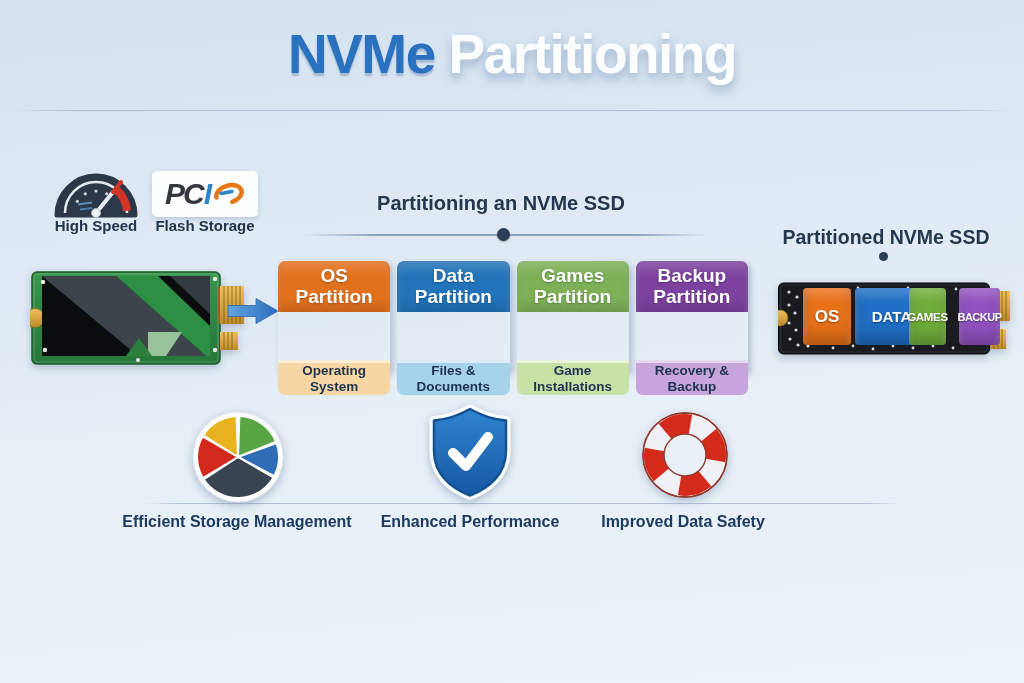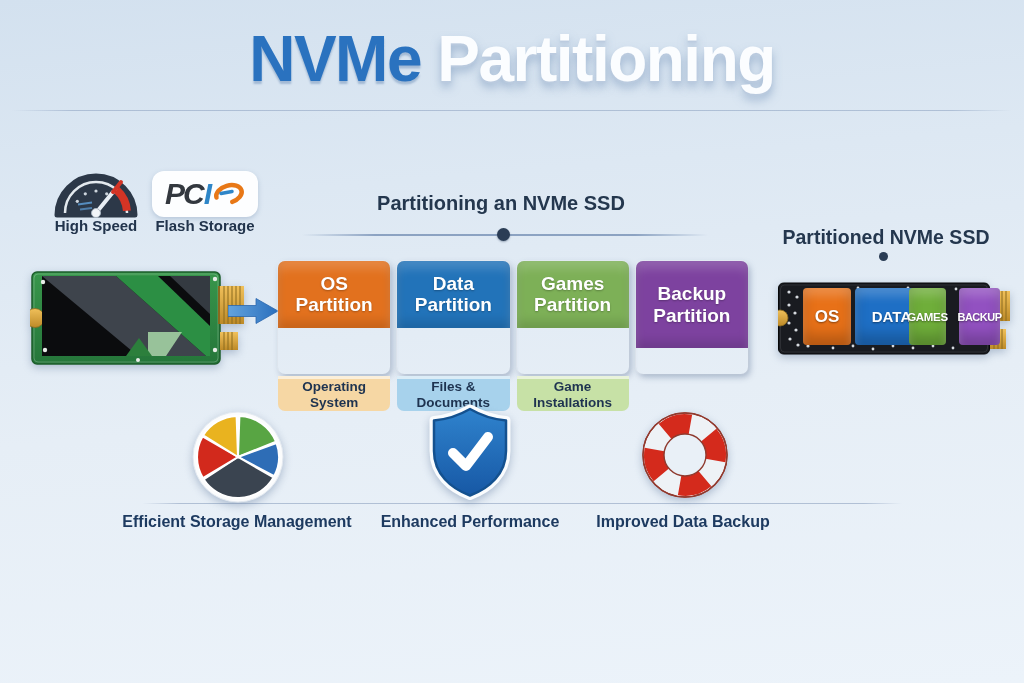--- a/index.html
+++ b/index.html
@@ -3,44 +3,44 @@
 <meta charset="utf-8">
 <style>
   html,body{margin:0;padding:0;background:#b8c6d6;}
   #canvas{
     position:relative;width:1024px;height:683px;overflow:hidden;
     font-family:"Liberation Sans",sans-serif;
     background:linear-gradient(175deg,#d3e1ef 0%,#dde8f3 28%,#e6eef6 58%,#ecf3fa 100%);
   }
   .abs{position:absolute;}
   
-  .title{top:24px;left:0;width:1024px;text-align:center;font-size:64px;font-weight:bold;letter-spacing:-1.5px;line-height:1.1;}
+  .title{top:24px;left:0;width:1024px;text-align:center;font-size:55px;font-weight:bold;letter-spacing:-1.5px;line-height:1.1;}
   .title .t-accent{color:#2a72bf;text-shadow:0 3px 2px rgba(26,77,140,.28);}
   .title .t-light{color:#fbfdff;text-shadow:0 2px 1px rgba(186,202,222,.95),0 6px 10px rgba(110,140,180,.55);}
   .top-divider{top:110px;left:12px;width:1000px;height:1px;
     background:linear-gradient(90deg,rgba(150,170,200,0),rgba(145,165,195,.6) 6%,rgba(145,165,195,.6) 94%,rgba(150,170,200,0));}
   
   .feat-label{font-size:15px;font-weight:bold;color:#22344c;text-align:center;}
   .hs-label{top:217px;left:43px;width:106px;}
   .fs-label{top:217px;left:143px;width:124px;}
-  .pci-box{top:171px;left:152px;width:106px;height:46px;background:#fdfeff;border-radius:12px;
+  .pci-box{top:171px;left:152px;width:106px;height:46px;background:#fdfeff;border-radius:5px;
     box-shadow:0 2px 5px rgba(110,135,170,.35);display:flex;align-items:center;justify-content:center;gap:1px;}
   .pci-dark{font-size:30px;font-weight:bold;font-style:italic;color:#33383f;letter-spacing:-2px;}
   .pci-accent{font-size:30px;font-weight:bold;font-style:italic;color:#2e86c8;letter-spacing:-2px;margin-right:2px;}
   
   .section-heading{top:192px;left:331px;width:340px;text-align:center;font-size:20px;font-weight:bold;color:#24374e;}
   .section-divider{top:234px;left:302px;width:406px;height:2px;
     background:linear-gradient(90deg,rgba(140,165,195,0),rgba(125,150,185,.85) 18%,rgba(125,150,185,.85) 82%,rgba(140,165,195,0));}
   .divider-dot{top:228px;left:497px;width:13px;height:13px;border-radius:50%;background:#2b3d55;box-shadow:0 1px 2px rgba(40,60,90,.4);}
   
   .cards{top:261px;left:278px;width:470px;height:113px;display:flex;gap:7px;}
   .card{flex:1;display:flex;flex-direction:column;border-radius:7px;
     box-shadow:2px 3px 6px rgba(78,103,140,.42),0 0 0 1px rgba(255,255,255,.35);}
   .card-head{height:63px;border-radius:7px 7px 0 0;display:flex;align-items:center;justify-content:center;text-align:center;
-    color:#fff;font-size:19px;font-weight:bold;line-height:1.12;padding:12px 4px;
+    color:#fff;font-size:19px;font-weight:bold;line-height:1.12;padding:4px 4px;
     box-shadow:inset 0 8px 10px rgba(255,255,255,.16),inset 0 -7px 10px rgba(0,0,0,.12);
     text-shadow:0 1px 2px rgba(0,0,0,.28);}
   .card-body{flex:1;border-radius:0 0 7px 7px;display:flex;align-items:center;justify-content:center;text-align:center;
     color:#1e3350;font-size:13.5px;font-weight:bold;line-height:1.22;padding:0 6px;
     border-top:3px solid rgba(255,255,255,.6);margin-top:48px;}
   
   .result-heading{top:226px;left:776px;width:220px;text-align:center;font-size:19.5px;font-weight:bold;color:#24374e;}
   .result-dot{top:252px;left:879px;width:9px;height:9px;border-radius:50%;background:#2b3d55;}
   .rssd{top:282px;left:778px;width:238px;height:74px;}
   .rp{position:absolute;top:6px;height:57px;border-radius:4px;display:flex;align-items:center;justify-content:center;
@@ -155,20 +155,21 @@
     <div class="card">
       <div class="card-head" style="background-color: rgb(34, 115, 185);">Data Partition</div>
       <div class="card-body" style="background-color: rgb(167, 210, 236);">Files &amp; Documents</div>
     </div>
     <div class="card">
       <div class="card-head" style="background-color: rgb(125, 176, 87);">Games Partition</div>
       <div class="card-body" style="background-color: rgb(199, 225, 166);">Game Installations</div>
     </div>
     <div class="card">
       <div class="card-head" style="background-color: rgb(125, 66, 159);">Backup Partition</div>
+      <div class="card-body" style="background-color: rgb(199, 164, 220);">Recovery &amp; Backup</div>
     </div>
   </div>
 
   <div class="abs result-heading">Partitioned NVMe SSD</div>
   <div class="abs result-dot"></div>
 
   <div class="abs rssd">
     <svg width="238" height="74" viewBox="0 0 238 74" style="position:absolute;top:0;left:0;filter:drop-shadow(0 3px 4px rgba(90,115,150,.4));">
       <rect x="0.5" y="1" width="211" height="71" rx="5" fill="#191b20" stroke="#060708"></rect>
       <rect x="2.5" y="3" width="207" height="67" rx="4" fill="none" stroke="rgba(255,255,255,.09)"></rect>
@@ -246,15 +247,15 @@
   <svg class="abs benefit-icon" style="top:406px;left:636px;" width="98" height="98" viewBox="0 0 98 98">
     <circle cx="49" cy="49" r="42" fill="#f8fafc" stroke="#a8362a" stroke-width="1.4"></circle>
     <circle cx="49" cy="49" r="31" fill="none" stroke="#eef2f6" stroke-width="20"></circle>
     <path d="M29.1,25.3 A31,31 0 0 1 54.4,18.5" fill="none" stroke="#d42a1c" stroke-width="20"></path>
     <path d="M72.7,29.1 A31,31 0 0 1 79.5,54.4" fill="none" stroke="#d42a1c" stroke-width="20"></path>
     <path d="M68.9,72.7 A31,31 0 0 1 43.6,79.5" fill="none" stroke="#d42a1c" stroke-width="20"></path>
     <path d="M25.3,68.9 A31,31 0 0 1 18.5,43.6" fill="none" stroke="#d42a1c" stroke-width="20"></path>
     <circle cx="49" cy="49" r="42" fill="none" stroke="#8f3a2e" stroke-width="1.4"></circle>
     <circle cx="49" cy="49" r="21" fill="#e9f0f7" stroke="#8f3a2e" stroke-width="1.4"></circle>
   </svg>
-  <div class="abs benefit-label bl-3">Improved Data Backup</div>
+  <div class="abs benefit-label bl-3">Improved Data Safety</div>
 
 </div>
 
 </body></html>

